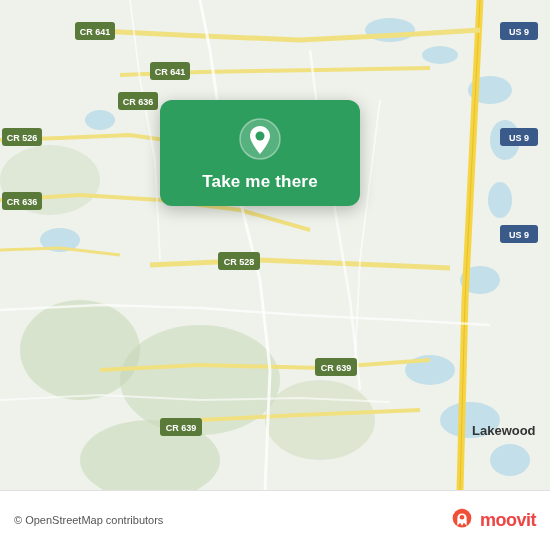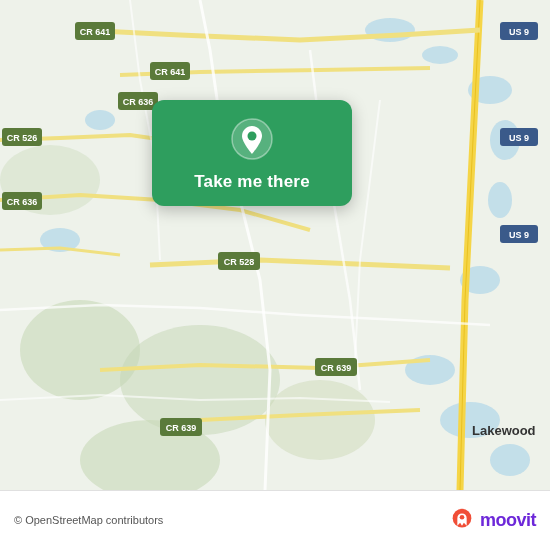--- a/index.html
+++ b/index.html
@@ -26,21 +26,21 @@
       position: absolute;
       top: 0; left: 0;
       width: 100%;
       height: 100%;
     }
 
     
     #popup-card {
       position: absolute;
       top: 100px;
-      left: 152px;
+      left: 160px;
       width: 200px;
       background: #2e9e5e;
       border-radius: 12px;
       display: flex;
       flex-direction: column;
       align-items: center;
       padding: 18px 16px 14px;
       box-shadow: 0 4px 16px rgba(0,0,0,0.25);
       cursor: pointer;
     }
@@ -102,21 +102,21 @@
     }
 
     #moovit-icon {
       width: 28px;
       height: 28px;
     }
 
     #moovit-text {
       font-size: 18px;
       font-weight: 700;
-      color: #6d28d9;
+      color: #ef4444;
       letter-spacing: -0.5px;
     }
   </style>
 </head>
 <body>
 
 <div id="map-container">
   <svg id="map-svg" viewBox="0 0 550 490" xmlns="http://www.w3.org/2000/svg">
 
     <rect width="550" height="490" fill="#eef2ea"></rect>

